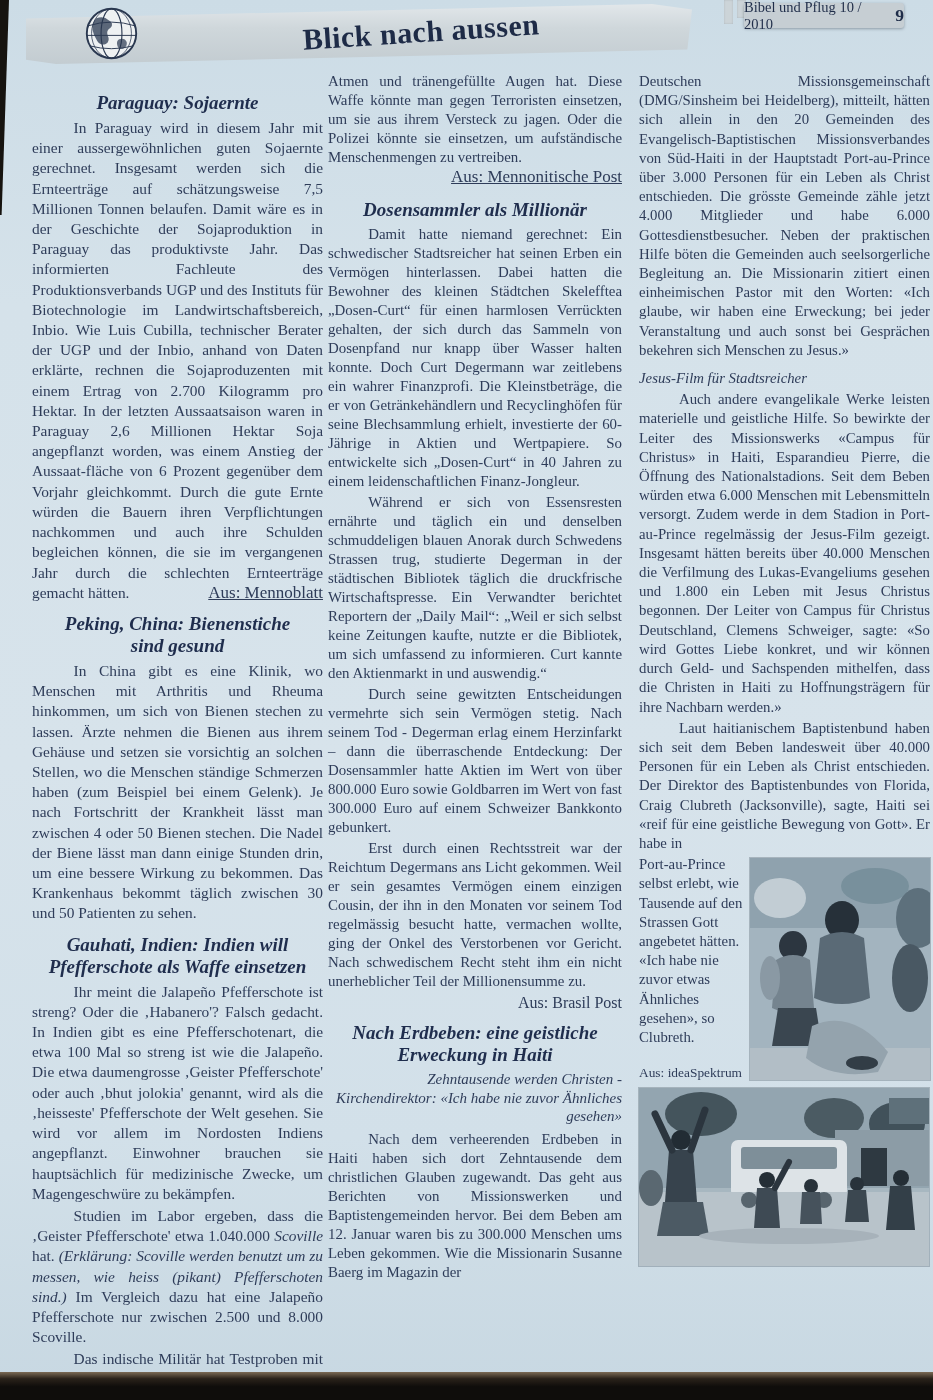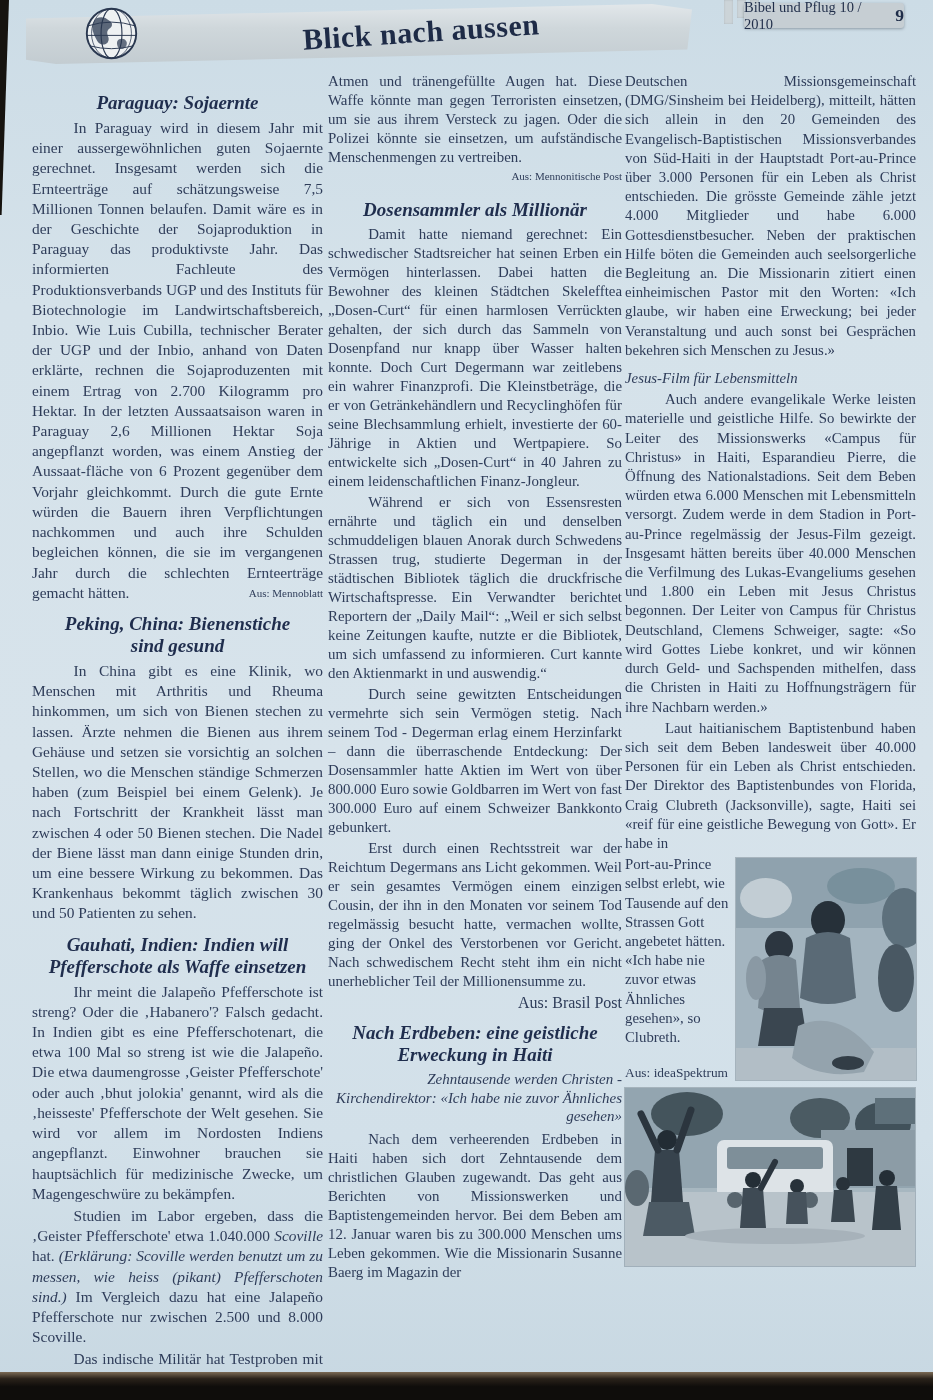--- a/index.html
+++ b/index.html
@@ -26,30 +26,30 @@
   .decor-bars{position:absolute;left:724px;top:0;width:40px;height:24px;display:flex;gap:4px;}
   .decor-bars i{display:block;width:9px;background:#ccd4d8;box-shadow:inset 0 0 2px #aab3b8;}
   .issue-badge{position:absolute;left:744px;top:3px;width:160px;height:25px;background:#c6ced3;
        border-radius:3px;box-shadow:0 1px 3px rgba(20,30,40,.35);display:flex;align-items:center;
        justify-content:space-between;gap:7px;color:#1f2d49;font-size:14.5px;}
   .issue-badge b{font-size:17.5px;}
   
   .col{position:absolute;top:72px;color:#2e3c59;text-align:justify;}
   .col1{left:32px;width:291px;font-size:15.4px;line-height:20.2px;}
   .col2{left:328px;width:294px;font-size:14.9px;line-height:19.0px;}
-  .col3{left:625px;width:291px;font-size:14.8px;line-height:19.2px;}
+  .col3{left:639px;width:291px;font-size:14.8px;line-height:19.2px;}
   p{margin:0 0 2px;}
   .ind{text-indent:2.7em;}
   .h-art{font-weight:bold;font-style:italic;text-align:center;font-size:19px;line-height:1.16;
          color:#1f2d4d;margin:10px 0 4px;}
   .h-first{margin-top:20px;}
   .h-sub{font-style:italic;text-align:left;margin:9px 0 2px;}
   .subtitle{font-style:italic;text-align:right;margin:2px 0 4px;line-height:1.24;font-size:15px;}
   .it{font-style:italic;}
-  .src{float:right;font-size:11px;padding-left:10px;}
+  .src{float:right;font-size:17px;padding-left:10px;text-decoration:underline;}
   .src-line{text-align:right;font-size:16px;margin:0 0 2px;}
   .credit-left{font-size:13.4px;text-align:left;margin:16px 0 6px;text-indent:0;}
   .photo{display:block;background:#9db0bb;box-shadow:0 0 0 1px rgba(80,95,105,.35);}
   .photo1{float:right;width:180px;height:222px;margin:3px 0 4px 7px;}
   .photo2{clear:both;width:290px;height:178px;margin-top:4px;}
   .wrap-text{text-align:left;}
 </style>
 </head>
 <body>
 
@@ -104,21 +104,21 @@
     <p class="src-line">Aus: Brasil Post</p>
 
     <p class="h-art"><span>Nach Erdbeben: eine geistliche</span><br><span>Erweckung in Haiti</span></p>
     <p class="subtitle">Zehntausende werden Christen - Kirchendirektor: «Ich habe nie zuvor Ähnliches gesehen»</p>
     <p class="ind">Nach dem verheerenden Erdbeben in Haiti haben sich dort Zehntausende dem christlichen Glauben zugewandt. Das geht aus Berichten von Missionswerken und Baptistengemeinden hervor. Bei dem Beben am 12. Januar waren bis zu 300.000 Menschen ums Leben gekommen. Wie die Missionarin Susanne Baerg im Magazin der</p>
   </div>
 
   <div class="col col3">
     <p>Deutschen Missionsgemeinschaft (DMG/Sinsheim bei Heidelberg), mitteilt, hätten sich allein in den 20 Gemeinden des Evangelisch-Baptistischen Missionsverbandes von Süd-Haiti in der Hauptstadt Port-au-Prince über 3.000 Personen für ein Leben als Christ entschieden. Die grösste Gemeinde zähle jetzt 4.000 Mitglieder und habe 6.000 Gottesdienstbesucher. Neben der praktischen Hilfe böten die Gemeinden auch seelsorgerliche Begleitung an. Die Missionarin zitiert einen einheimischen Pastor mit den Worten: «Ich glaube, wir haben eine Erweckung; bei jeder Veranstaltung und auch sonst bei Gesprächen bekehren sich Menschen zu Jesus.»</p>
 
-    <p class="h-sub">Jesus-Film für Lebensmitteln</p>
+    <p class="h-sub">Jesus-Film für Stadtsreicher</p>
     <p class="ind">Auch andere evangelikale Werke leisten materielle und geistliche Hilfe. So bewirkte der Leiter des Missionswerks «Campus für Christus» in Haiti, Esparandieu Pierre, die Öffnung des Nationalstadions. Seit dem Beben würden etwa 6.000 Menschen mit Lebensmitteln versorgt. Zudem werde in dem Stadion in Port-au-Prince regelmässig der Jesus-Film gezeigt. Insgesamt hätten bereits über 40.000 Menschen die Verfilmung des Lukas-Evangeliums gesehen und 1.800 ein Leben mit Jesus Christus begonnen. Der Leiter von Campus für Christus Deutschland, Clemens Schweiger, sagte: «So wird Gottes Liebe konkret, und wir können durch Geld- und Sachspenden mithelfen, dass die Christen in Haiti zu Hoffnungsträgern für ihre Nachbarn werden.»</p>
 
     <p class="ind">Laut haitianischem Baptistenbund haben sich seit dem Beben landesweit über 40.000 Personen für ein Leben als Christ entschieden. Der Direktor des Baptistenbundes von Florida, Craig Clubreth (Jacksonville), sagte, Haiti sei «reif für eine geistliche Bewegung von Gott». Er habe in</p>
 
     <svg class="photo photo1" viewBox="0 0 180 222" preserveAspectRatio="none">
       <rect width="180" height="222" fill="#a3b4bf"></rect>
       <rect y="0" width="180" height="70" fill="#8fa2ae"></rect>
       <ellipse cx="30" cy="40" rx="26" ry="20" fill="#c2cdd4"></ellipse>
       <ellipse cx="120" cy="25" rx="34" ry="18" fill="#75малов" opacity="0"></ellipse>
       <ellipse cx="125" cy="28" rx="34" ry="18" fill="#78909c"></ellipse>

